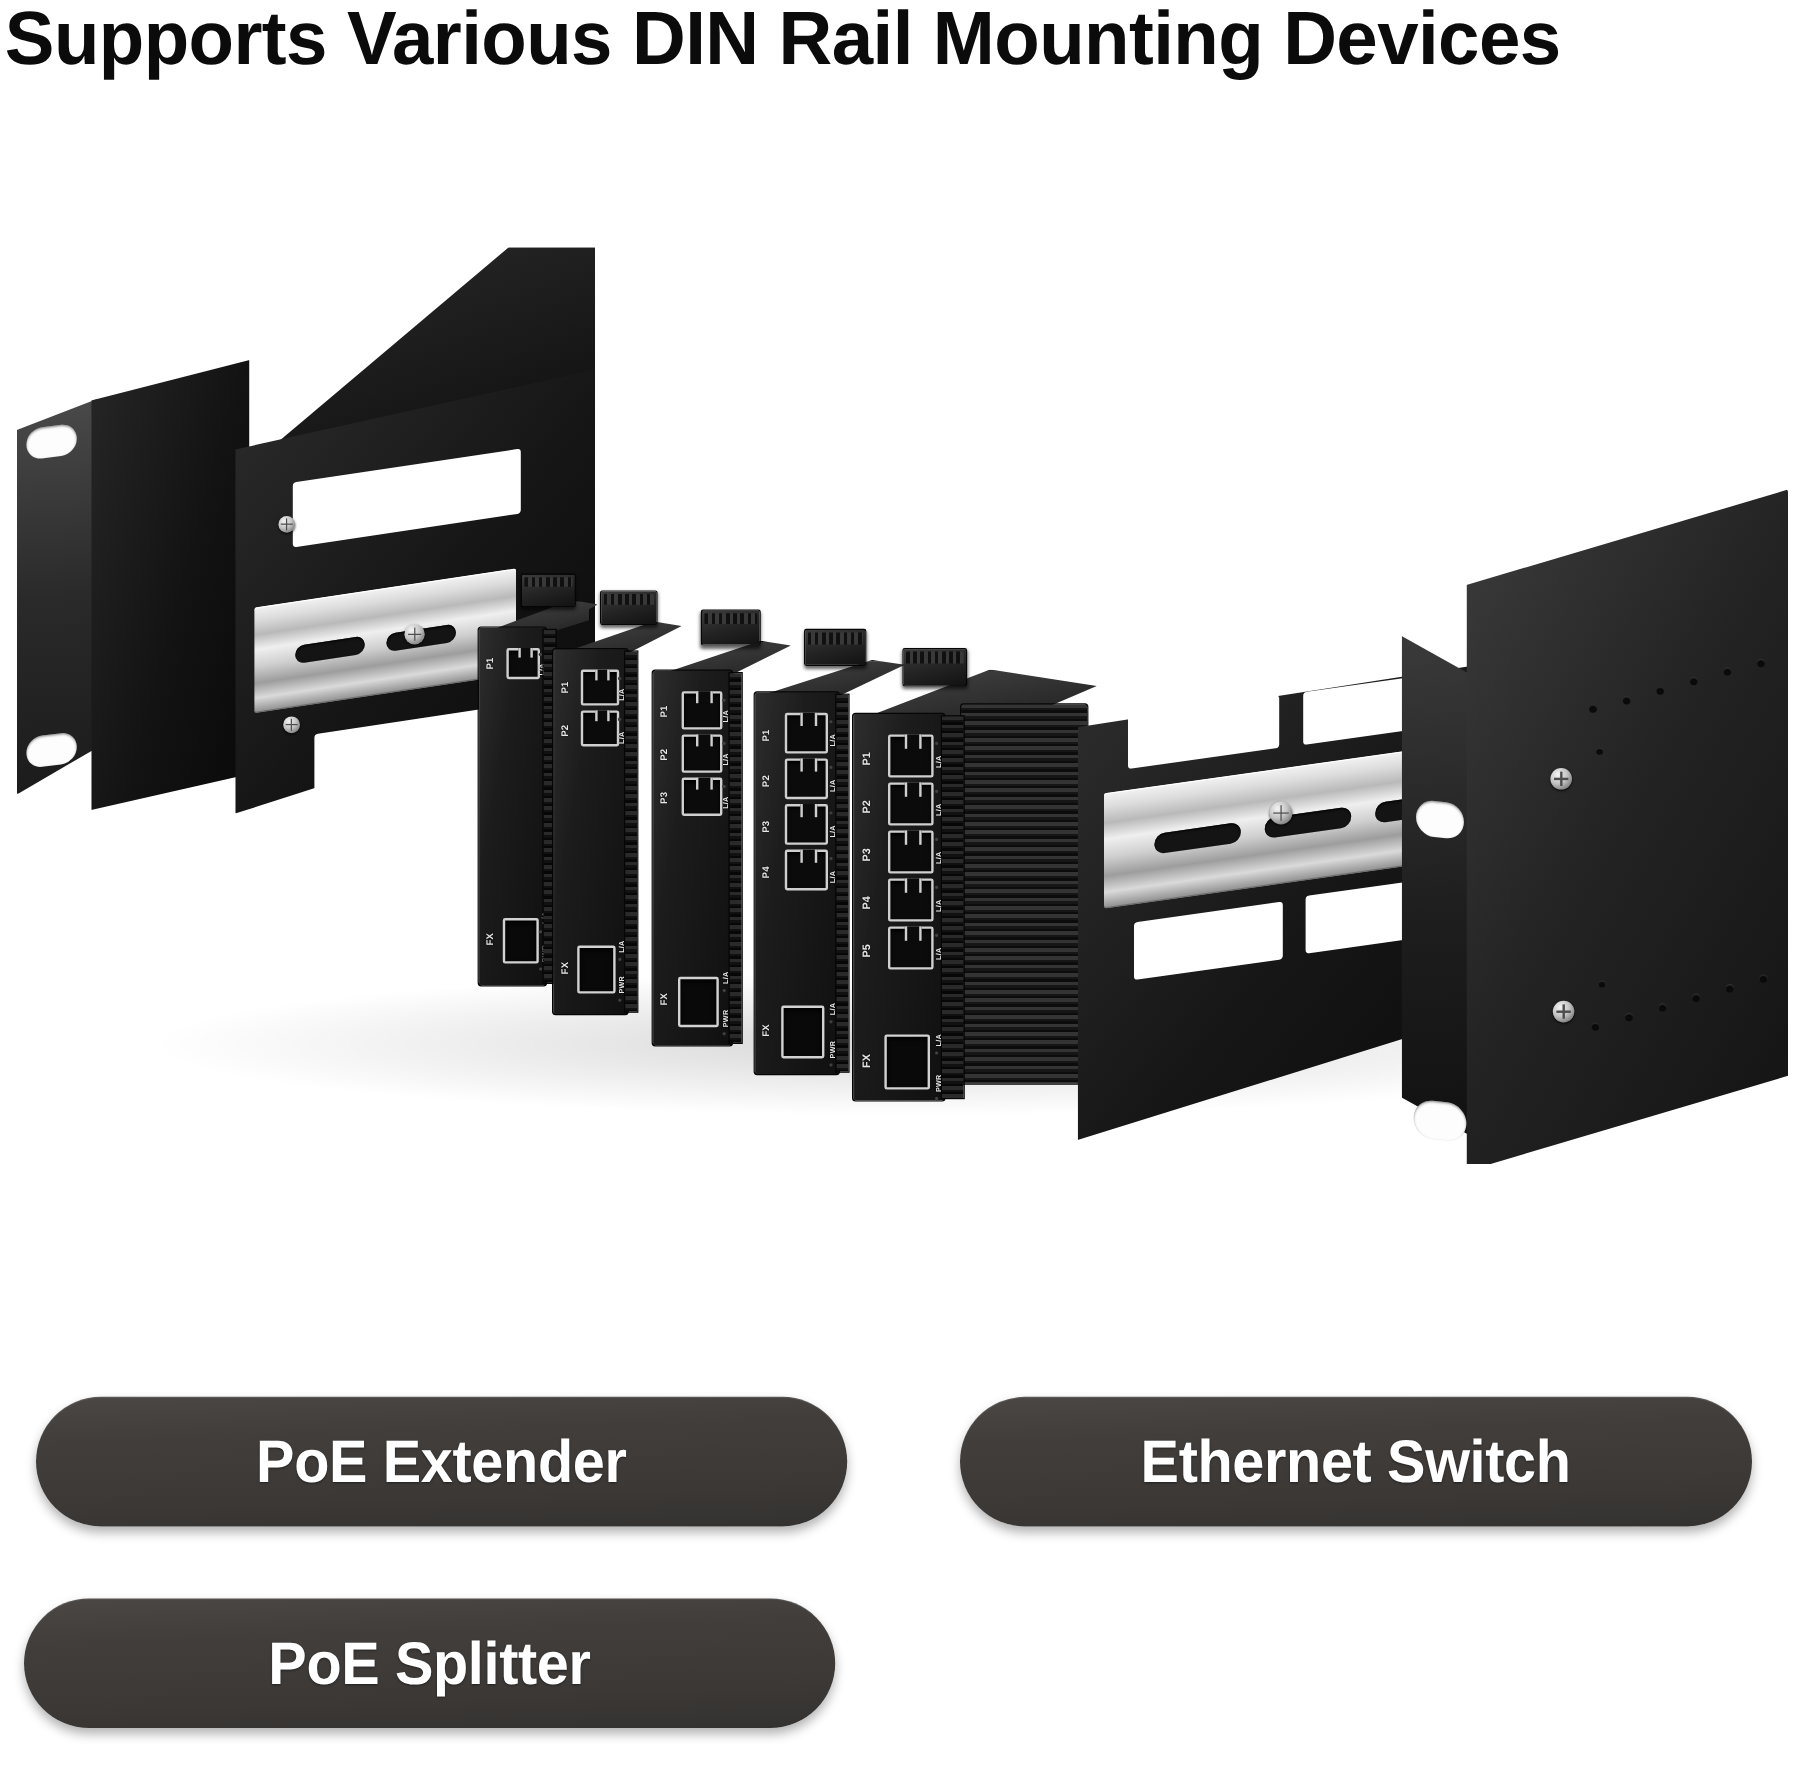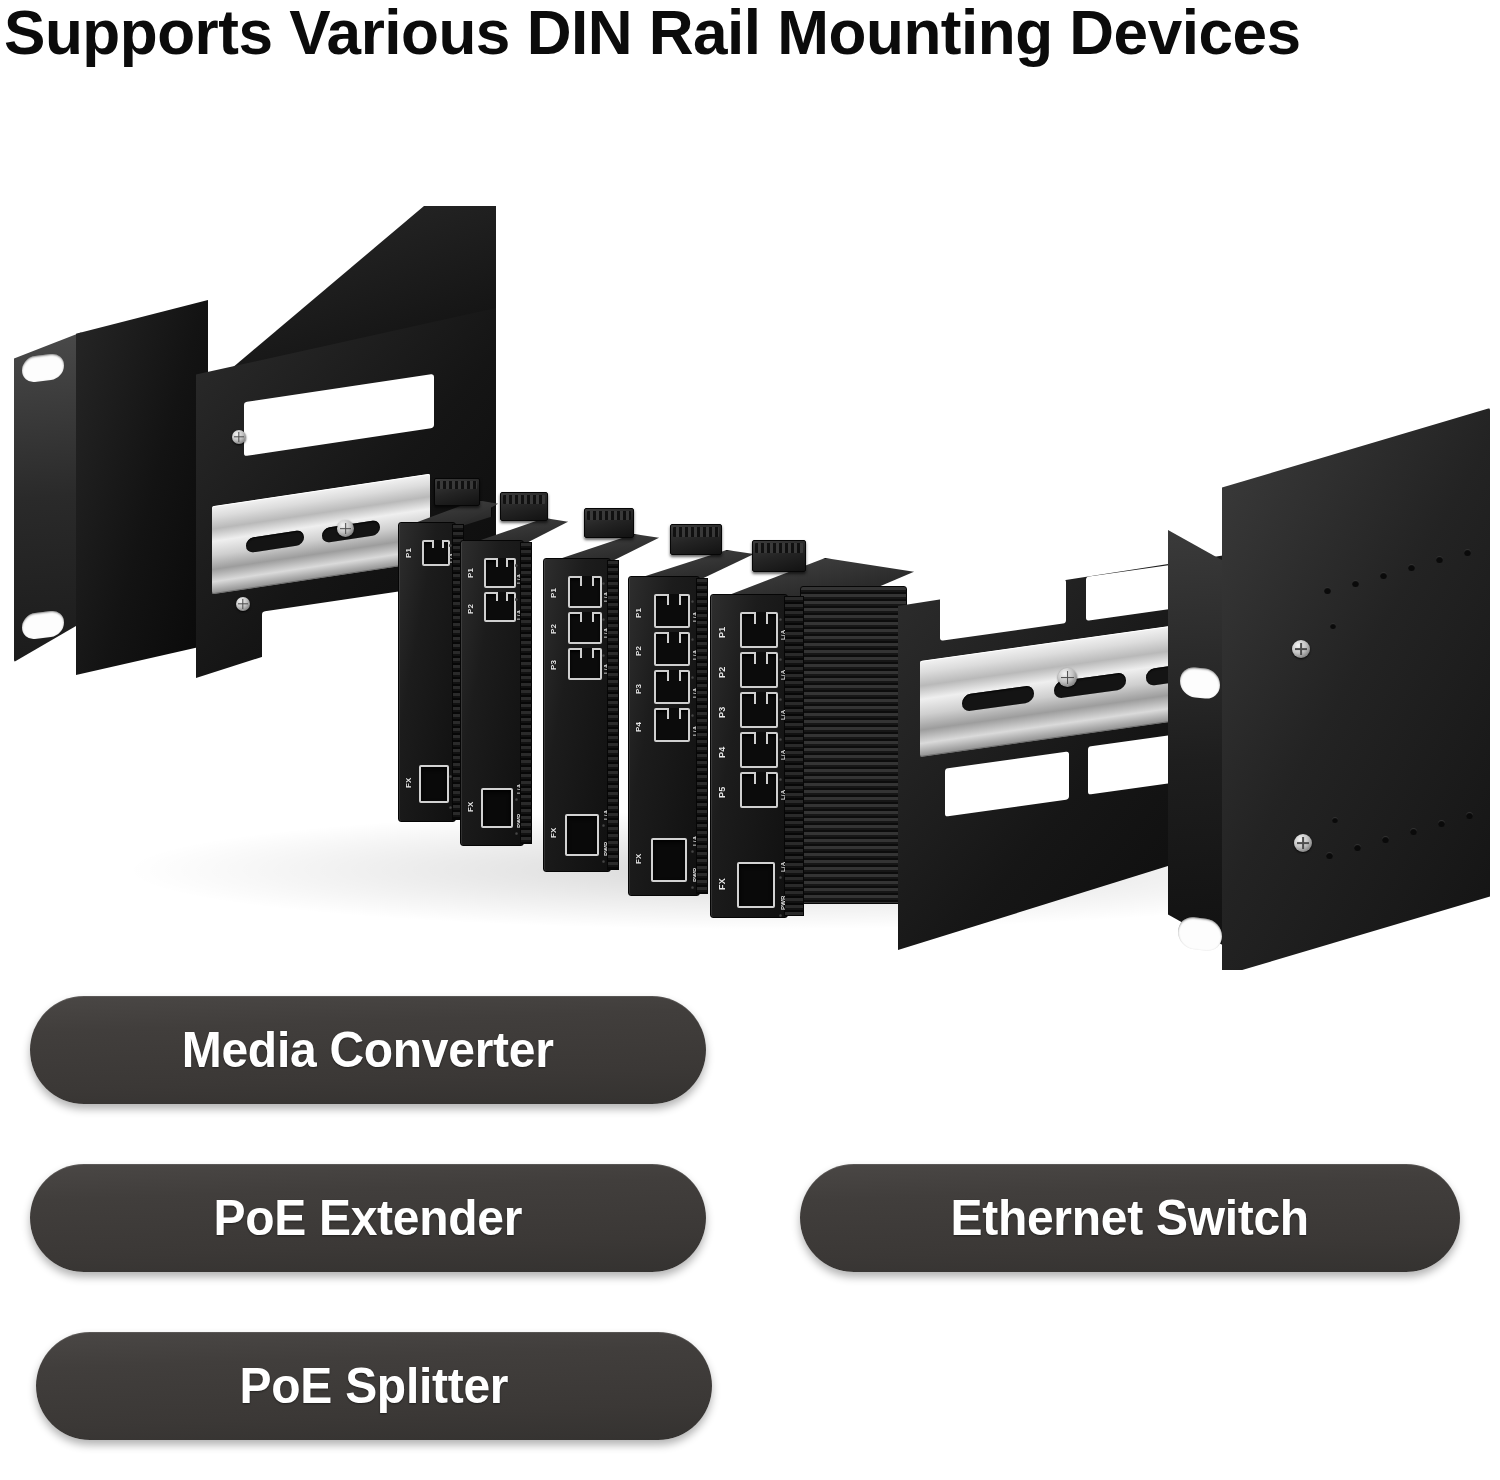--- a/index.html
+++ b/index.html
@@ -404,28 +404,25 @@
     <div class="hole-dk" style="left:1332px;top:697px;width:6px;height:6px;"></div>
     <div class="hole-dk" style="left:1326px;top:732px;width:7px;height:7px;"></div>
     <div class="hole-dk" style="left:1354px;top:724px;width:7px;height:7px;"></div>
     <div class="hole-dk" style="left:1382px;top:716px;width:7px;height:7px;"></div>
     <div class="hole-dk" style="left:1410px;top:708px;width:7px;height:7px;"></div>
     <div class="hole-dk" style="left:1438px;top:700px;width:7px;height:7px;"></div>
     <div class="hole-dk" style="left:1466px;top:692px;width:7px;height:7px;"></div>
 
   </div>
 
-  <div class="pill" style="left:30px;top:996px;width:676px;">
-    <span class="pill-label">Media Converter</span>
-  </div>
 
   <div class="pill" style="left:30px;top:1164px;width:676px;">
     <span class="pill-label">PoE Extender</span>
   </div>
   <div class="pill" style="left:800px;top:1164px;width:660px;">
     <span class="pill-label">Ethernet Switch</span>
   </div>
 
-  <div class="pill" style="left:36px;top:1332px;width:676px;">
+  <div class="pill" style="left:20px;top:1332px;width:676px;">
     <span class="pill-label">PoE Splitter</span>
   </div>
 
 </div>
 
 </body></html>

